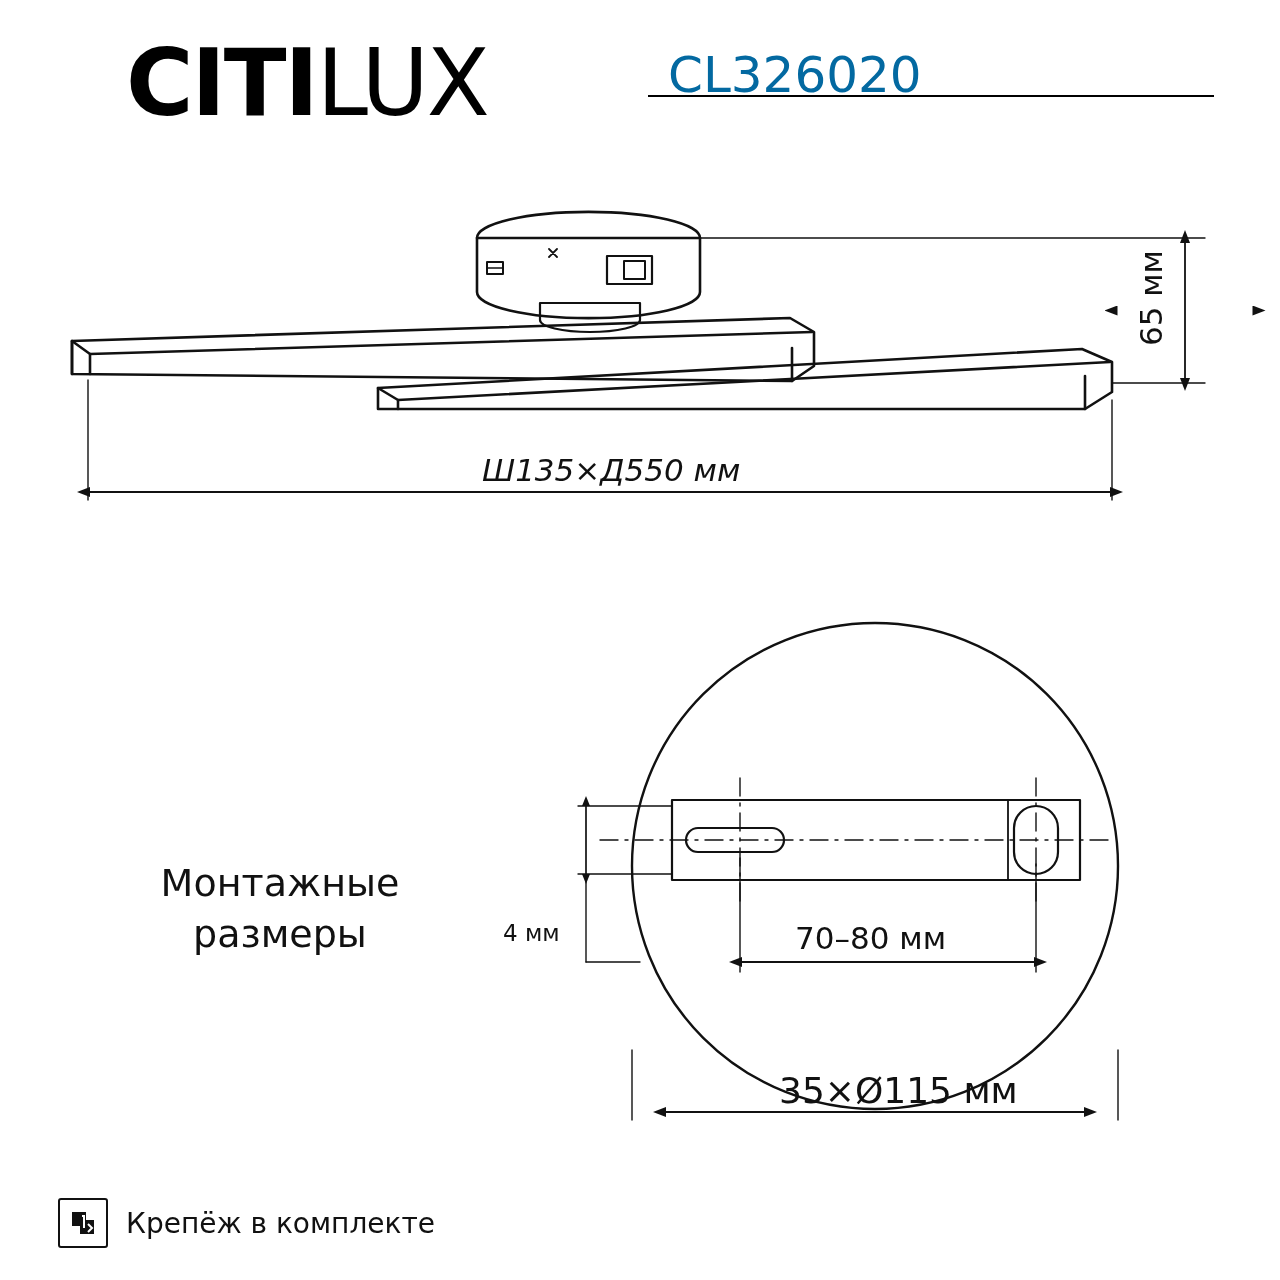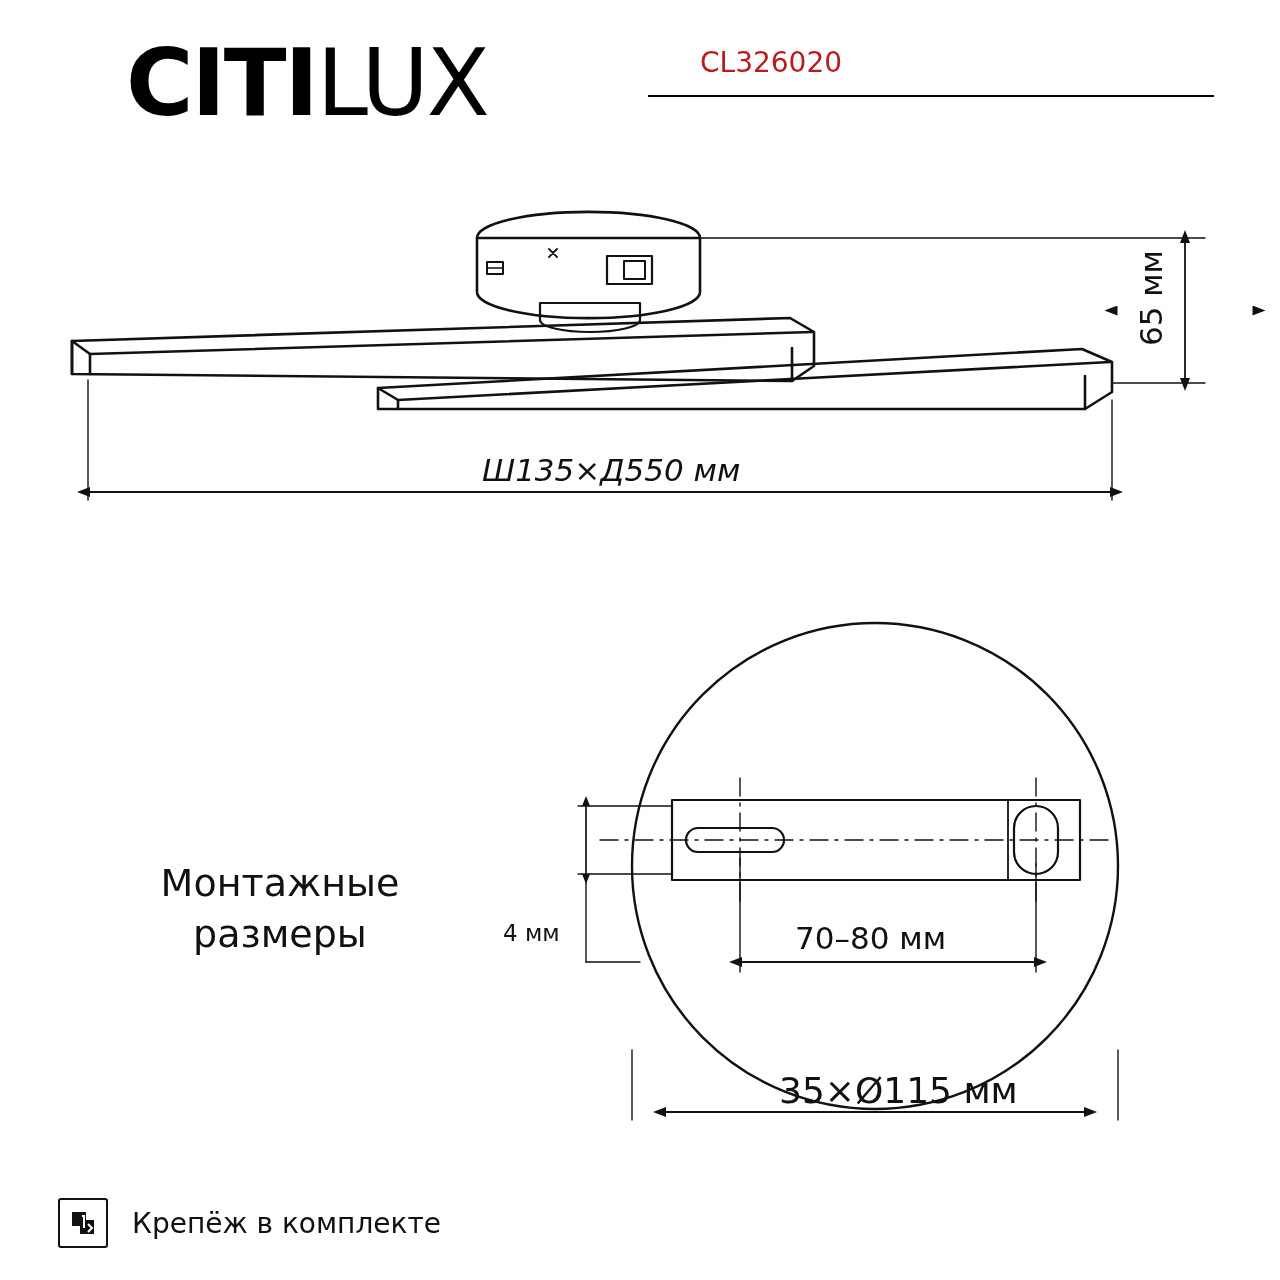--- a/index.html
+++ b/index.html
@@ -45,25 +45,25 @@
   .header-divider {
     position: absolute;
     left: 648px;
     top: 95px;
     width: 566px;
     height: 2px;
     background: #000;
   }
   .model-code {
     position: absolute;
-    left: 700px;
+    left: 668px;
     top: 46px;
-    font-size: 28px;
+    font-size: 50px;
     letter-spacing: 0px;
-    color: #b91c1c;
+    color: #0369a1;
     white-space: nowrap;
   }
   .header-title {
     position: absolute;
     left: 668px;
     top: 100px;
     font-size: 56px;
     color: #111;
     white-space: nowrap;
   }
@@ -121,21 +121,21 @@
     font-size: 36px;
   }
 
   
   .footer {
     position: absolute;
     left: 58px;
     top: 1198px;
     display: flex;
     align-items: center;
-    gap: 24px;
+    gap: 18px;
   }
   .footer-icon {
     width: 46px;
     height: 46px;
     border: 2px solid #111;
     border-radius: 3px;
     display: flex;
     align-items: center;
     justify-content: center;
   }

